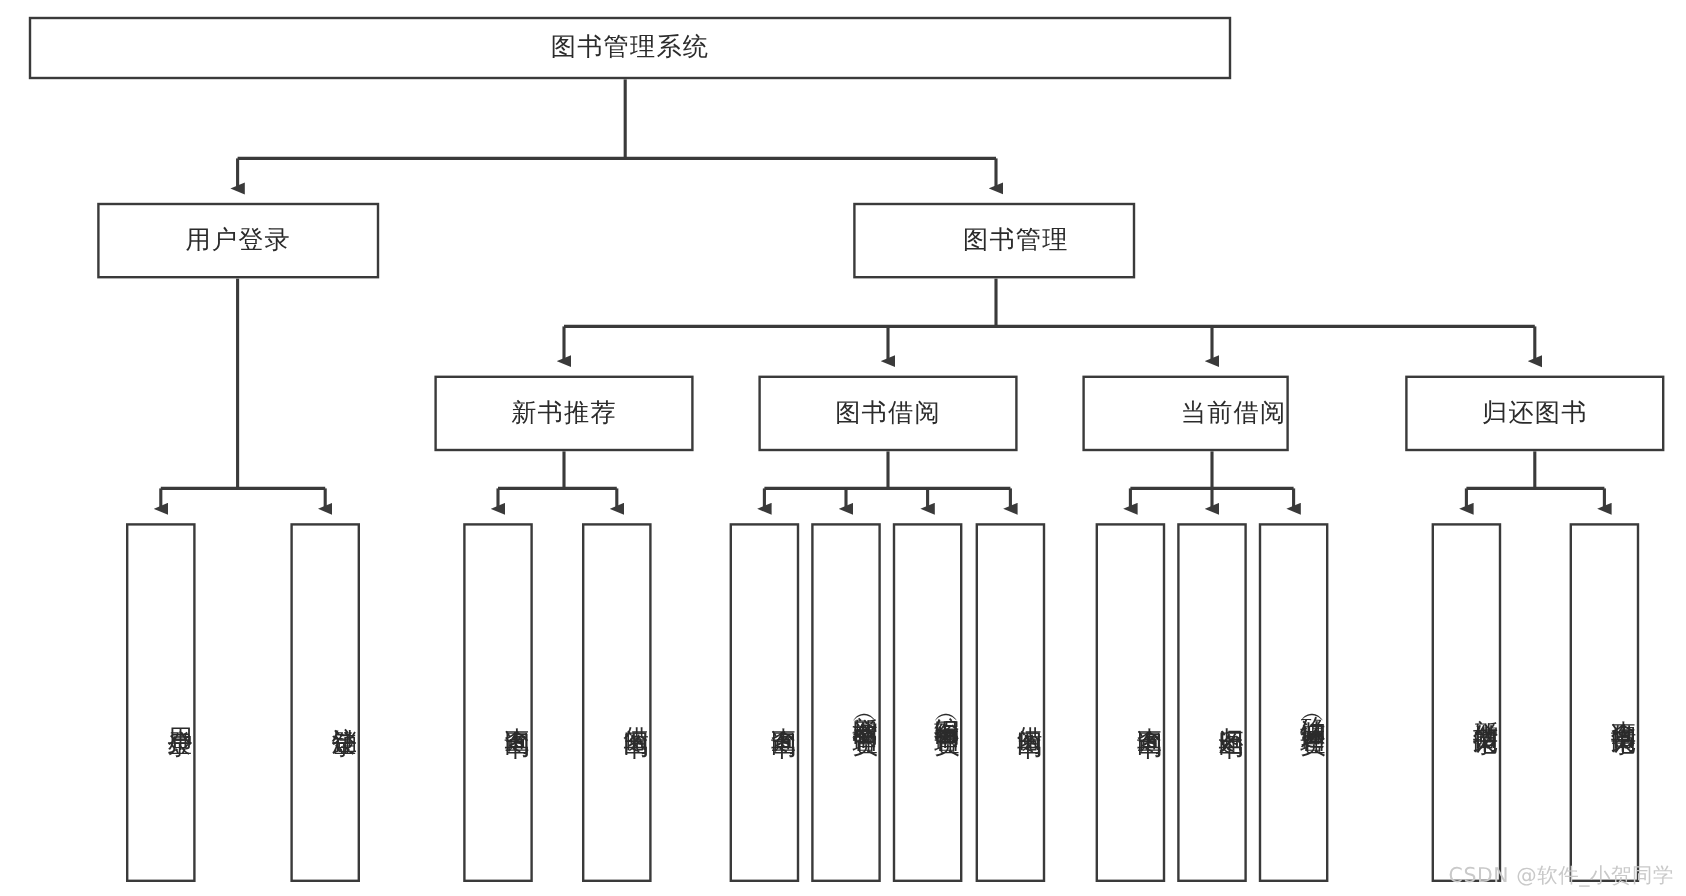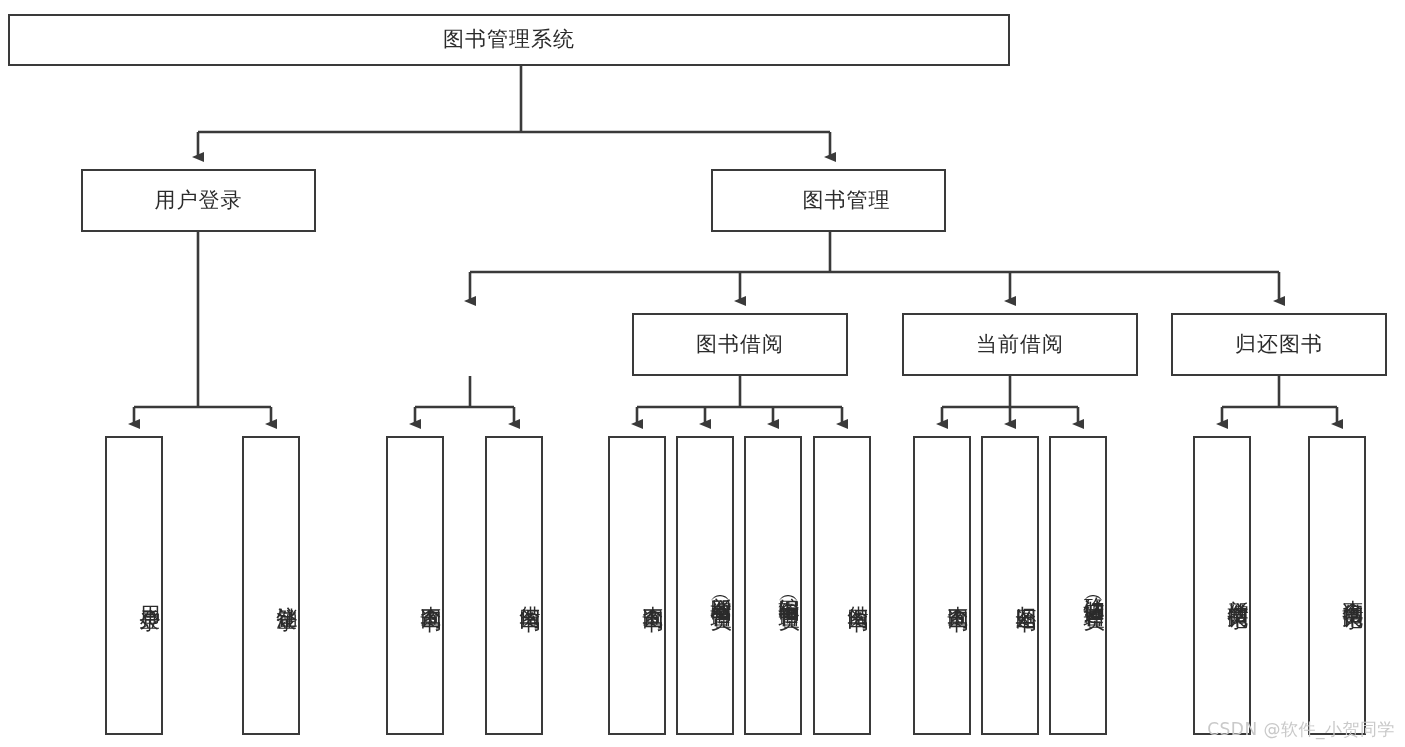--- a/index.html
+++ b/index.html
@@ -98,35 +98,38 @@
       <path d="M1010,407 L1010,424" marker-end="url(#arrow)"></path>
       <path d="M1078,407 L1078,424" marker-end="url(#arrow)"></path>
 
       <path d="M1279,376 L1279,407"></path>
       <path d="M1222,407 L1337,407"></path>
       <path d="M1222,407 L1222,424" marker-end="url(#arrow)"></path>
       <path d="M1337,407 L1337,424" marker-end="url(#arrow)"></path>
     </g>
   </svg>
 
-  <div class="node horiz" style="left:8px;top:14px;width:1002px;height:52px;">
+  <div class="node horiz" style="left:24px;top:14px;width:1002px;height:52px;">
     <span>图书管理系统</span>
   </div>
 
   <div class="node horiz" style="left:81px;top:169px;width:235px;height:63px;">
     <span>用户登录</span>
   </div>
   <div class="node horiz" style="left:711px;top:169px;width:235px;height:63px;padding-left:36px;">
     <span>图书管理</span>
   </div>
 
+  <div class="node horiz" style="left:362px;top:313px;width:216px;height:63px;">
+    <span>新书推荐</span>
+  </div>
   <div class="node horiz" style="left:632px;top:313px;width:216px;height:63px;">
     <span>图书借阅</span>
   </div>
-  <div class="node horiz" style="left:902px;top:313px;width:236px;height:63px;">
+  <div class="node horiz" style="left:902px;top:313px;width:172px;height:63px;justify-content:flex-end;">
     <span>当前借阅</span>
   </div>
   <div class="node horiz" style="left:1171px;top:313px;width:216px;height:63px;">
     <span>归还图书</span>
   </div>
 
   <div class="node vert" style="left:105px;top:436px;width:58px;height:299px;">
     <span>用户登录</span>
   </div>
   <div class="node vert" style="left:242px;top:436px;width:58px;height:299px;">

